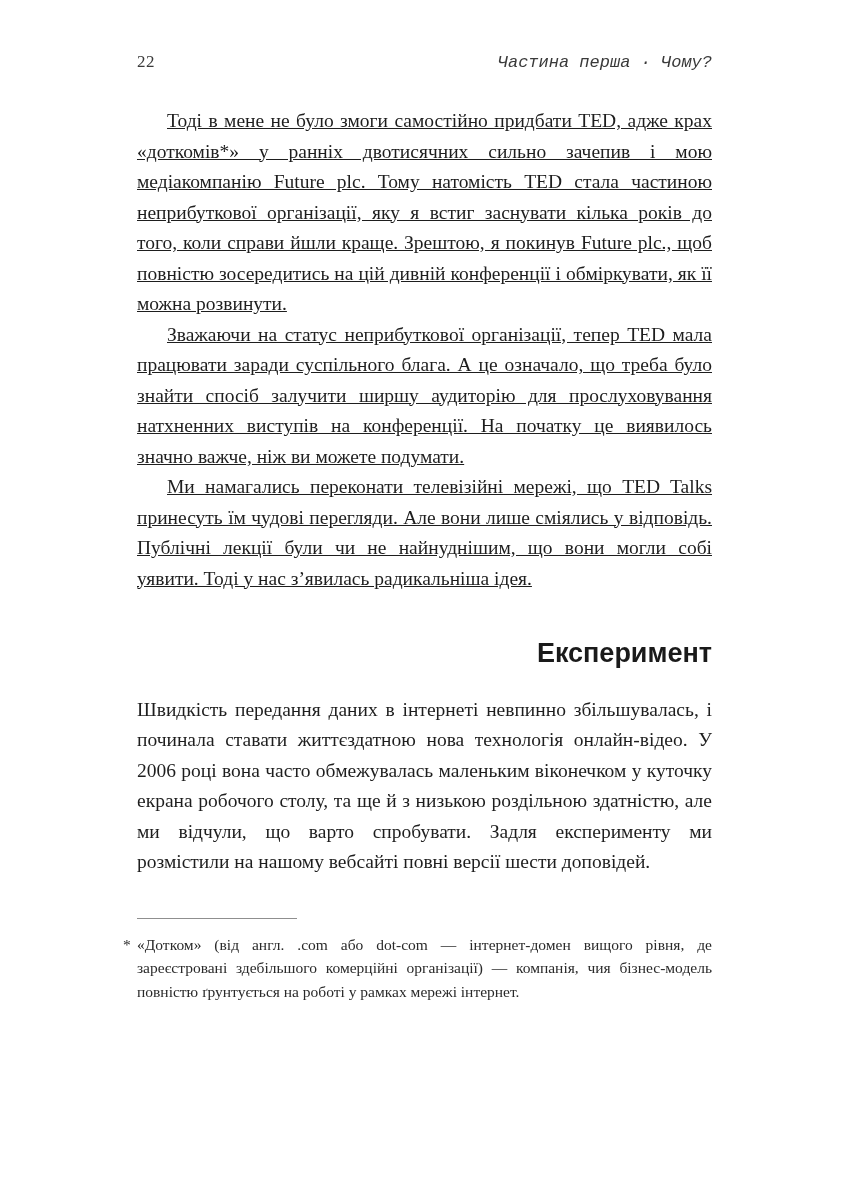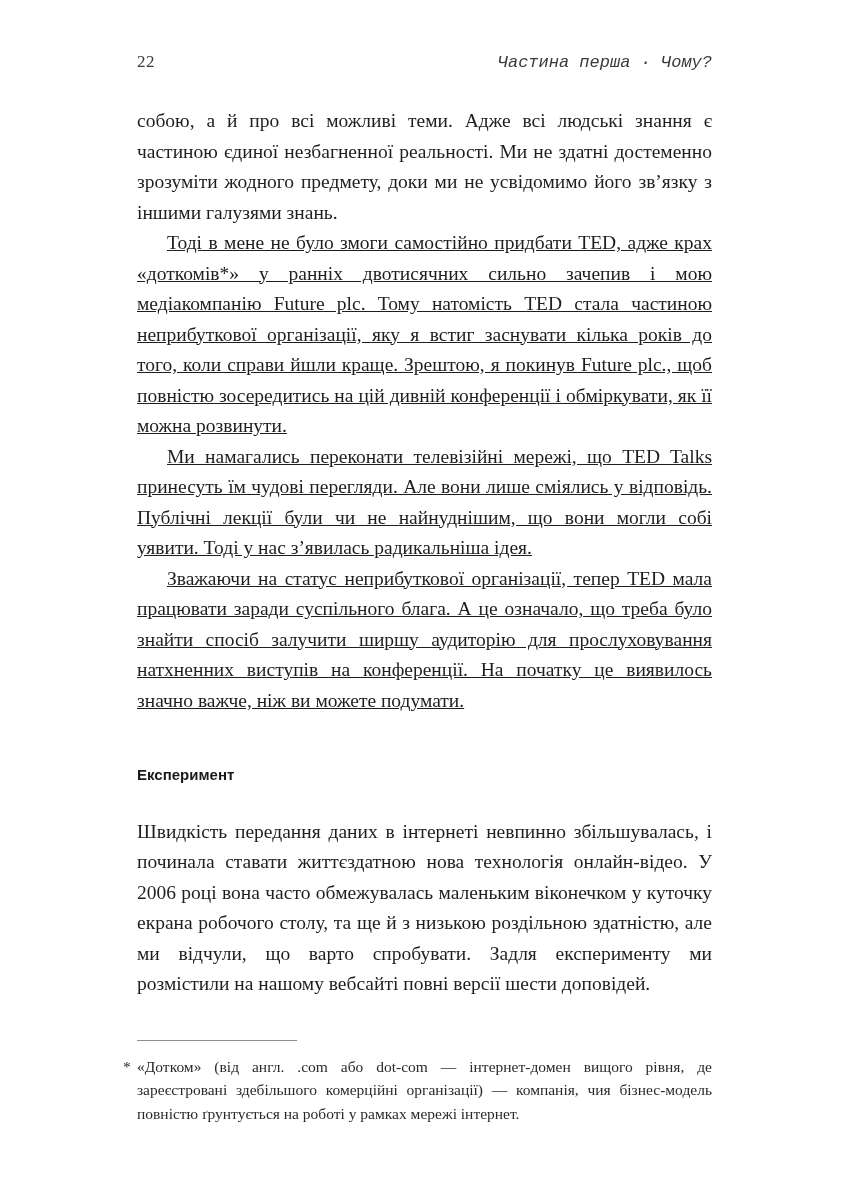--- a/index.html
+++ b/index.html
@@ -46,23 +46,23 @@
     -webkit-hyphens: auto;
   }
   .para.indent {
     text-indent: 30px;
     text-decoration: underline;
   }
   .section-heading {
     margin: 44px 0 26px 0;
     font-family: "Liberation Sans", "DejaVu Sans", sans-serif;
     font-weight: bold;
-    font-size: 15px;
+    font-size: 27px;
     color: #1a1a1a;
-    text-align: left;
+    text-align: right;
   }
   .footnote-area {
     margin-top: 40px;
   }
   .footnote-rule {
     width: 160px;
     height: 0;
     border: 0;
     border-top: 1px solid #8f8f8f;
     margin: 0 0 14px 0;
@@ -87,24 +87,23 @@
 <body>
 
 <div class="page">
 
   <header class="page-header">
     <span class="page-number">22</span>
     <span class="running-title">Частина перша · Чому?</span>
   </header>
 
   <main class="page-body">
-    <p class="para">собою, а й про всі можливі теми. Адже всі людські знання є частиною єдиної незбагненної реальності. Ми не здатні достеменно зрозуміти жодного предмету, доки ми не усвідомимо його зв’язку з іншими галузями знань.</p>
     <p class="para indent">Тоді в мене не було змоги самостійно придбати TED, адже крах «доткомів*» у ранніх двотисячних сильно зачепив і мою медіакомпанію Future plc. Тому натомість TED стала частиною неприбуткової організації, яку я встиг заснувати кілька років до того, коли справи йшли краще. Зрештою, я покинув Future plc., щоб повністю зосередитись на цій дивній конференції і обміркувати, як її можна розвинути.</p>
+    <p class="para indent">Зважаючи на статус неприбуткової організації, тепер TED мала працювати заради суспільного блага. А це означало, що треба було знайти спосіб залучити ширшу аудиторію для прослуховування натхненних виступів на конференції. На початку це виявилось значно важче, ніж ви можете подумати.</p>
     <p class="para indent">Ми намагались переконати телевізійні мережі, що TED Talks принесуть їм чудові перегляди. Але вони лише сміялись у відповідь. Публічні лекції були чи не найнуднішим, що вони могли собі уявити. Тоді у нас з’явилась радикальніша ідея.</p>
-    <p class="para indent">Зважаючи на статус неприбуткової організації, тепер TED мала працювати заради суспільного блага. А це означало, що треба було знайти спосіб залучити ширшу аудиторію для прослуховування натхненних виступів на конференції. На початку це виявилось значно важче, ніж ви можете подумати.</p>
 
     <h2 class="section-heading">Експеримент</h2>
 
     <p class="para">Швидкість передання даних в інтернеті невпинно збільшувалась, і починала ставати життєздатною нова технологія онлайн-відео. У 2006 році вона часто обмежувалась маленьким віконечком у куточку екрана робочого столу, та ще й з низькою роздільною здатністю, але ми відчули, що варто спробувати. Задля експерименту ми розмістили на нашому вебсайті повні версії шести доповідей.</p>
   </main>
 
   <footer class="footnote-area">
     <hr class="footnote-rule">
     <div class="footnote">
       <span class="footnote-marker">*</span><span>«Дотком» (від англ. .com або dot-com — інтернет-домен вищого рівня, де зареєстровані здебільшого комерційні організації) — компанія, чия бізнес-модель повністю ґрунтується на роботі у рамках мережі інтернет.</span>

